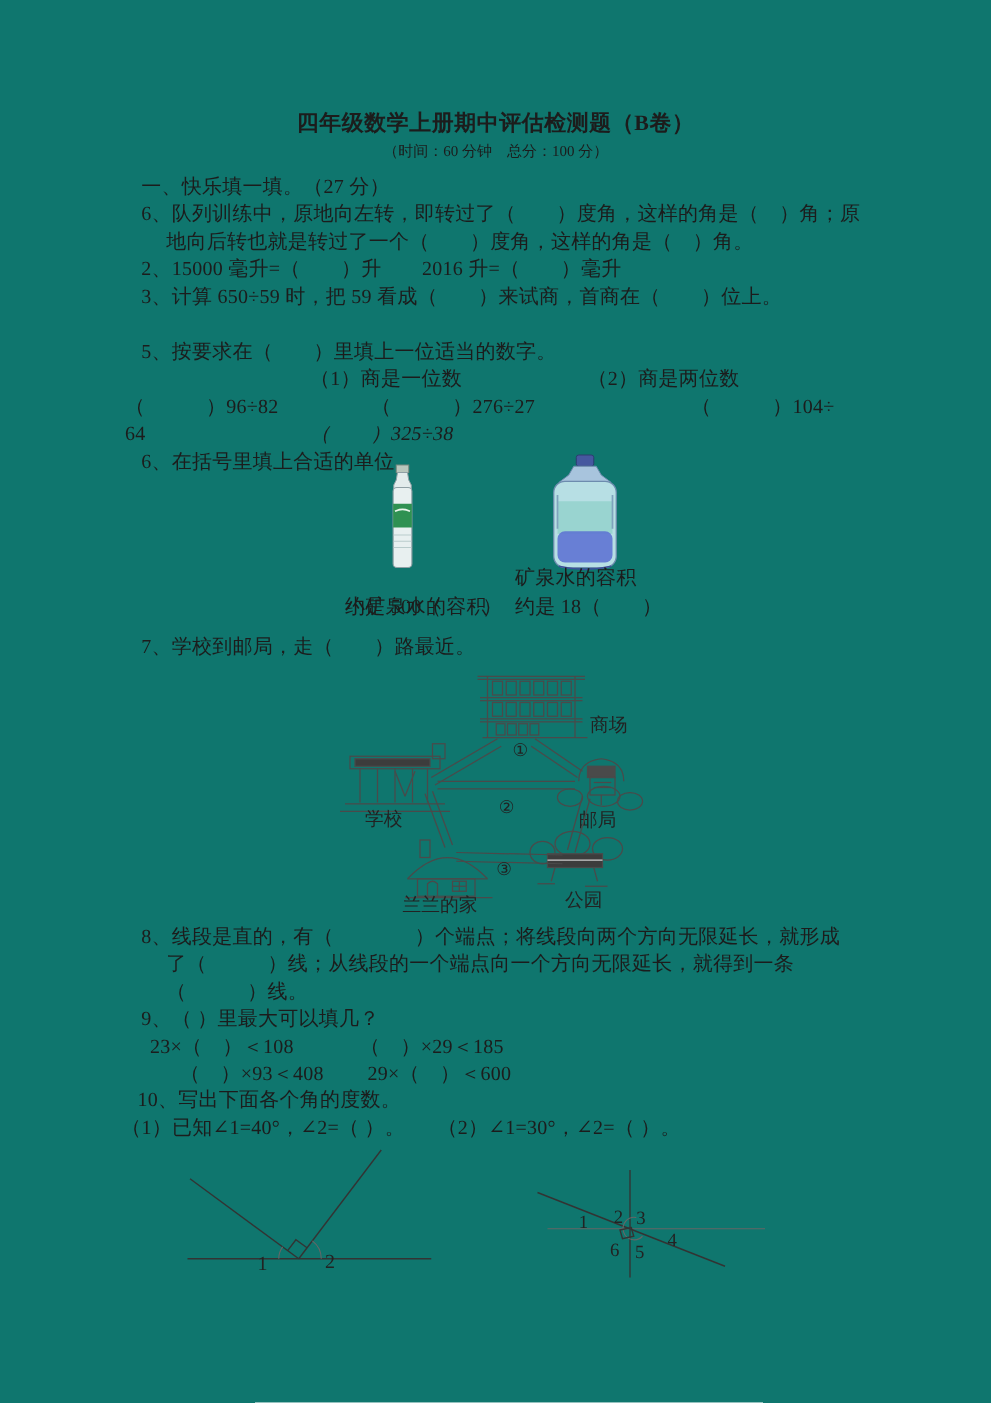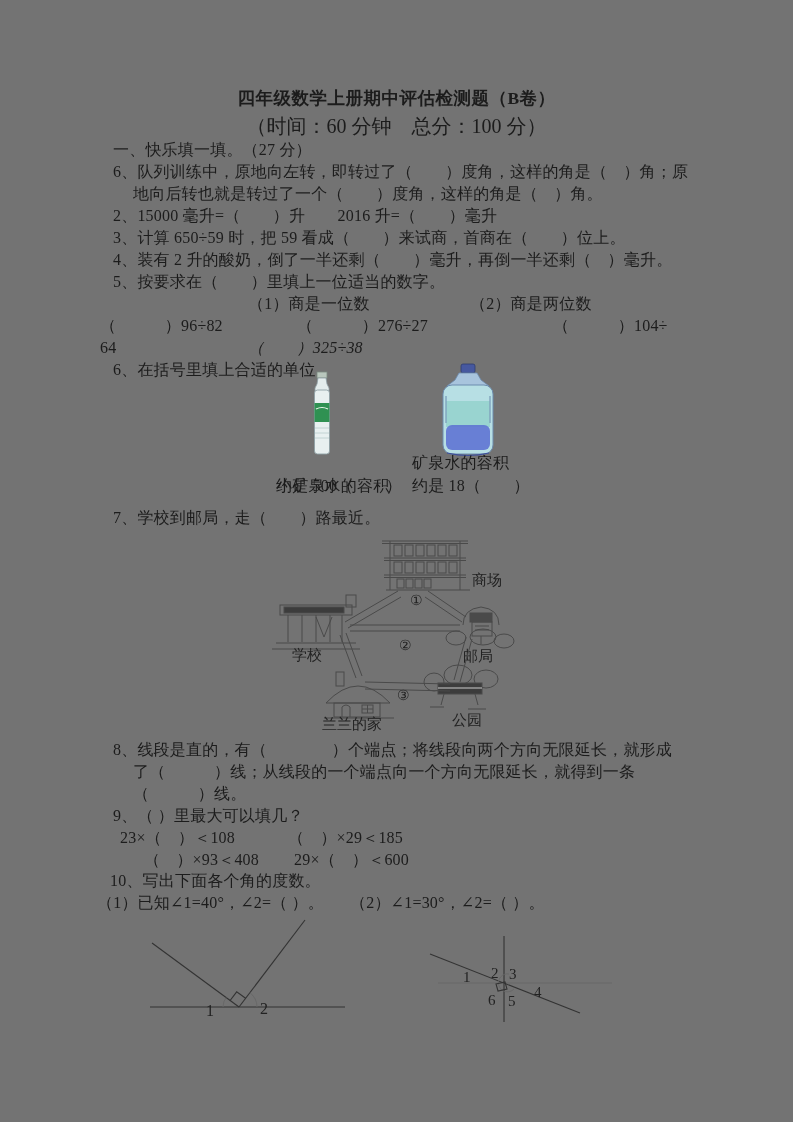--- a/index.html
+++ b/index.html
@@ -1,19 +1,19 @@
 <!DOCTYPE html>
 <html><head>
 <meta charset="utf-8">
 <style>
   html,body{margin:0;padding:0;background:#ffffff;}
   .page{
     position:relative;
     width:793px;height:1122px;
-    background:#737373;
+    background:#0f766e;
     font-family:"Liberation Serif","DejaVu Serif",serif;
     color:#1c1c1c;
     overflow:hidden;
   }
   .line{
     position:absolute;
     font-size:16px;
     line-height:22px;
     white-space:nowrap;
     letter-spacing:0.2px;
@@ -23,21 +23,21 @@
     left:0;right:0;
     text-align:center;
     font-size:17.5px;
     font-weight:bold;
     letter-spacing:0.5px;
   }
   .subtitle{
     position:absolute;
     left:0;right:0;
     text-align:center;
-    font-size:20px;
+    font-size:12px;
   }
   svg{position:absolute;overflow:visible;}
   svg text{
     font-family:"Liberation Serif","DejaVu Serif",serif;
     fill:#222;
   }
   .sketch{stroke:#4a4a4a;fill:none;stroke-width:1;}
   .fig-line{stroke:#333;fill:none;stroke-width:1.1;}
   .fig-line-light{stroke:#666;fill:none;stroke-width:0.9;}
 </style>
@@ -48,21 +48,20 @@
 
   <div class="title" style="top:86px;">四年级数学上册期中评估检测题（B卷）</div>
   <div class="subtitle" style="top:113px;">（时间：60 分钟　总分：100 分）</div>
   <div class="line" style="top:139px;left:113px;text-align:center;">一、快乐填一填。（27 分）</div>
 
   <div class="line" style="top:161px;left:113px;">6、队列训练中，原地向左转，即转过了（　　）度角，这样的角是（　）角；原</div>
   <div class="line" style="top:183px;left:133px;">地向后转也就是转过了一个（　　）度角，这样的角是（　）角。</div>
 
   <div class="line" style="top:205px;left:113px;">2、15000 毫升=（　　）升　　2016 升=（　　）毫升</div>
   <div class="line" style="top:227px;left:113px;">3、计算 650÷59 时，把 59 看成（　　）来试商，首商在（　　）位上。</div>
-  <div class="line" style="top:249px;left:113px;">4、装有 2 升的酸奶，倒了一半还剩（　　）毫升，再倒一半还剩（　）毫升。</div>
 
   <div class="line" style="top:271px;left:113px;">5、按要求在（　　）里填上一位适当的数字。</div>
   <div class="line" style="top:293px;left:248px;">（1）商是一位数</div>
   <div class="line" style="top:293px;left:470px;">（2）商是两位数</div>
   <div class="line" style="top:315px;left:100px;">（　　　）96÷82</div>
   <div class="line" style="top:315px;left:297px;">（　　　）276÷27</div>
   <div class="line" style="top:315px;left:553px;text-align:center;">（　　　）104÷</div>
   <div class="line" style="top:337px;left:100px;">64</div>
   <div class="line" style="top:337px;left:248px;font-style:italic;">（　　）325÷38</div>
 

